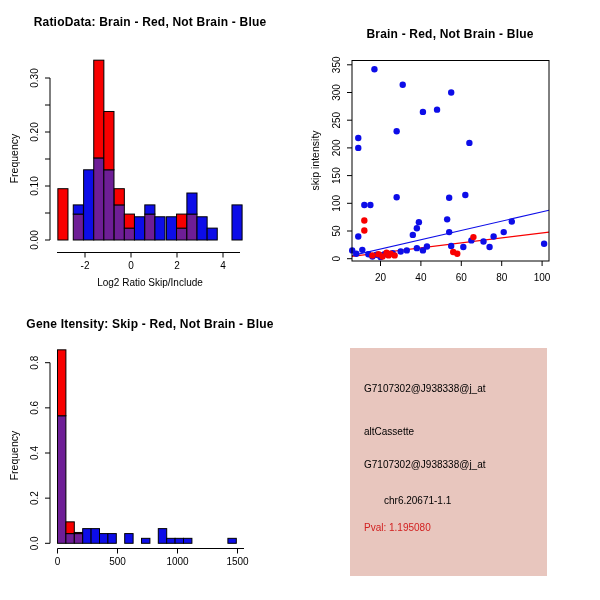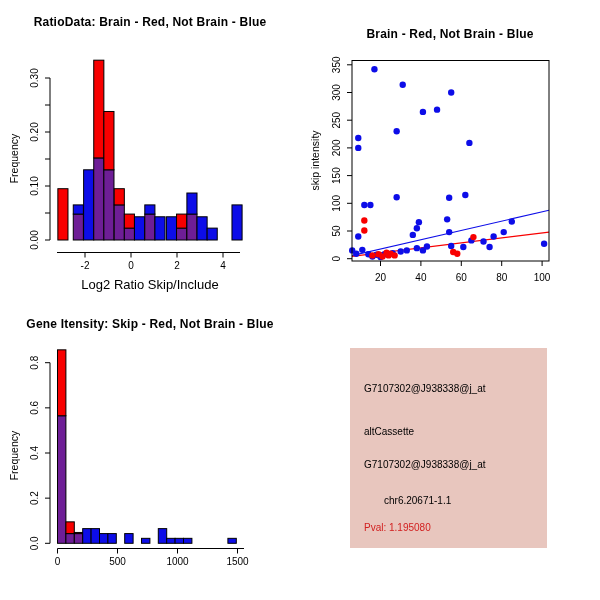--- a/index.html
+++ b/index.html
@@ -14,25 +14,25 @@
   .chart-title{position:absolute;left:0;right:0;text-align:center;
                font-weight:bold;font-size:12px;letter-spacing:0.2px;}
   #panel-ratio .chart-title{top:15px;}
   #panel-scatter .chart-title{top:14px;}
   #panel-gene .chart-title{top:17px;}
   .ylab{position:absolute;width:120px;height:13px;text-align:center;font-size:10.5px;
         transform:rotate(-90deg);}
   #panel-ratio .ylab{left:-46px;top:152px;}
   #panel-scatter .ylab{left:-45px;top:141px;}
   #panel-gene .ylab{left:-46px;top:149px;}
-  .xlab{position:absolute;left:0;right:0;text-align:center;font-size:13px;}
+  .xlab{position:absolute;left:0;right:0;text-align:center;font-size:10px;}
   #panel-ratio .xlab{top:277px;}
   #panel-scatter .xlab{top:278px;}
   #panel-gene .xlab{top:278px;}
-  .info-box{position:absolute;left:50px;top:48px;width:197px;height:200px;}
+  .info-box{position:absolute;left:50px;top:48px;width:197px;height:228px;}
   .info-line{position:absolute;left:14px;font-size:10px;white-space:nowrap;}
   .info-line.l1{top:35px;}
   .info-line.l2{top:78px;text-align:center;}
   .info-line.l3{top:111px;}
   .info-line.l4{top:147px;margin-left:20px;}
   .info-line.l5{top:174px;}
 </style>
 </head>
 <body>
 

